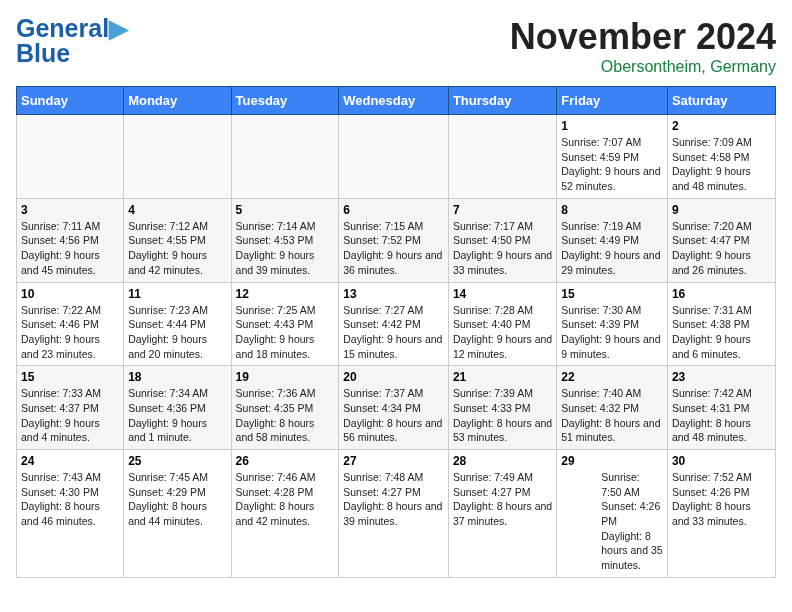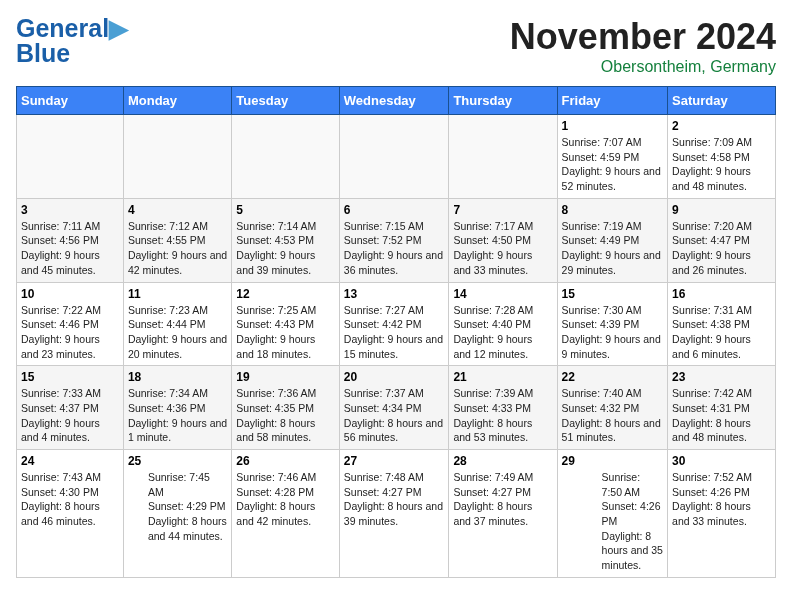--- a/index.html
+++ b/index.html
@@ -264,21 +264,21 @@
       </tr>
       <tr>
         <td>
           <span class="day-number">24</span>
           <div class="day-info" style="white-space: pre-line;">Sunrise: 7:43 AM
 Sunset: 4:30 PM
 Daylight: 8 hours and 46 minutes.</div>
         </td>
         <td>
           <span class="day-number">25</span>
-          <div class="day-info" style="white-space: pre-line; margin-left: 20px;">Sunrise: 7:45 AM
+          <div class="day-info" style="white-space: pre-line;">Sunrise: 7:45 AM
 Sunset: 4:29 PM
 Daylight: 8 hours and 44 minutes.</div>
         </td>
         <td>
           <span class="day-number">26</span>
           <div class="day-info" style="white-space: pre-line;">Sunrise: 7:46 AM
 Sunset: 4:28 PM
 Daylight: 8 hours and 42 minutes.</div>
         </td>
         <td>

